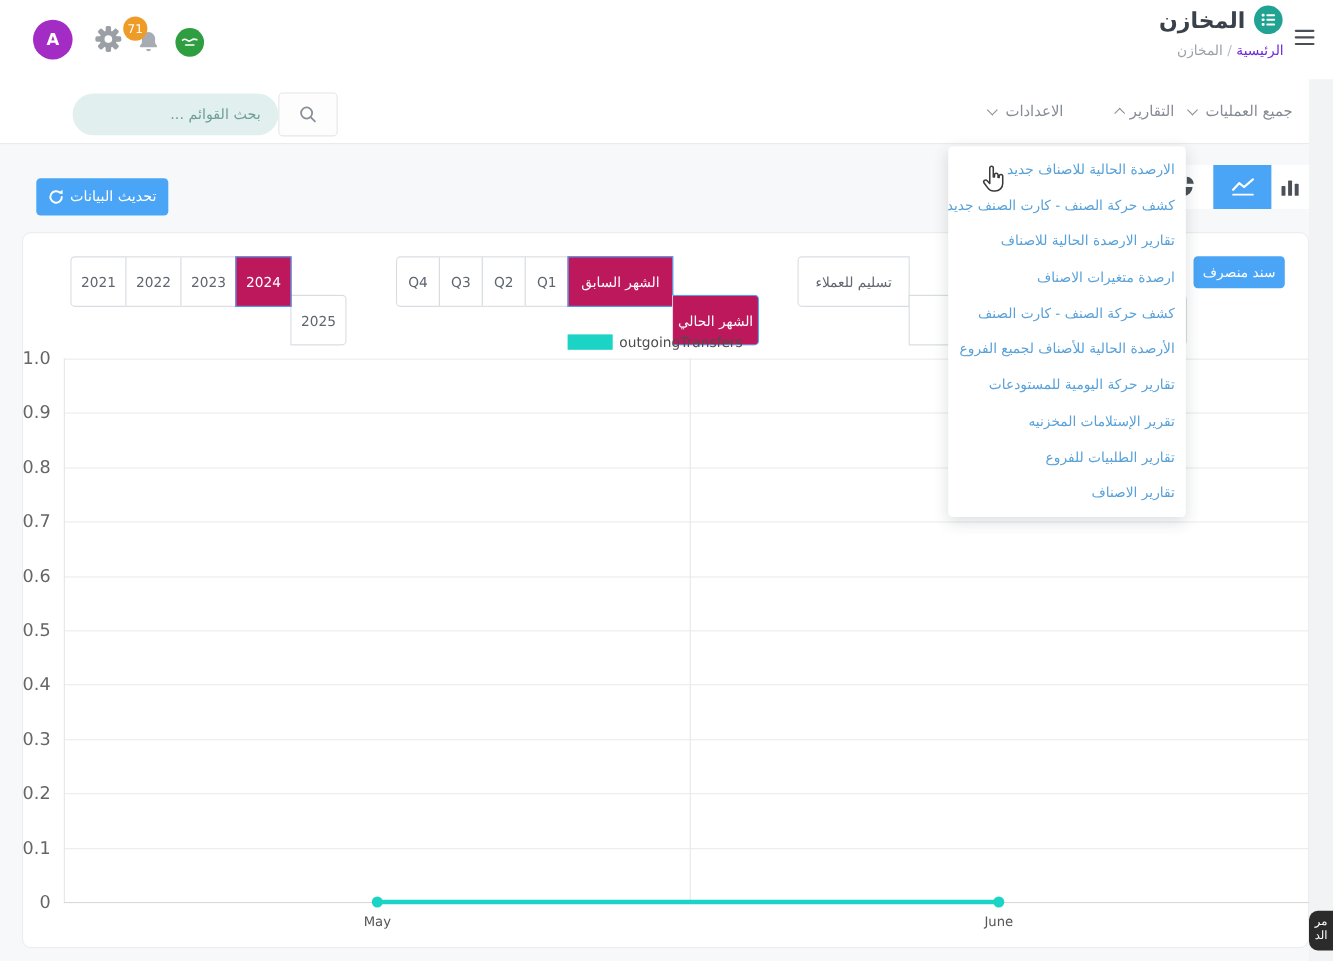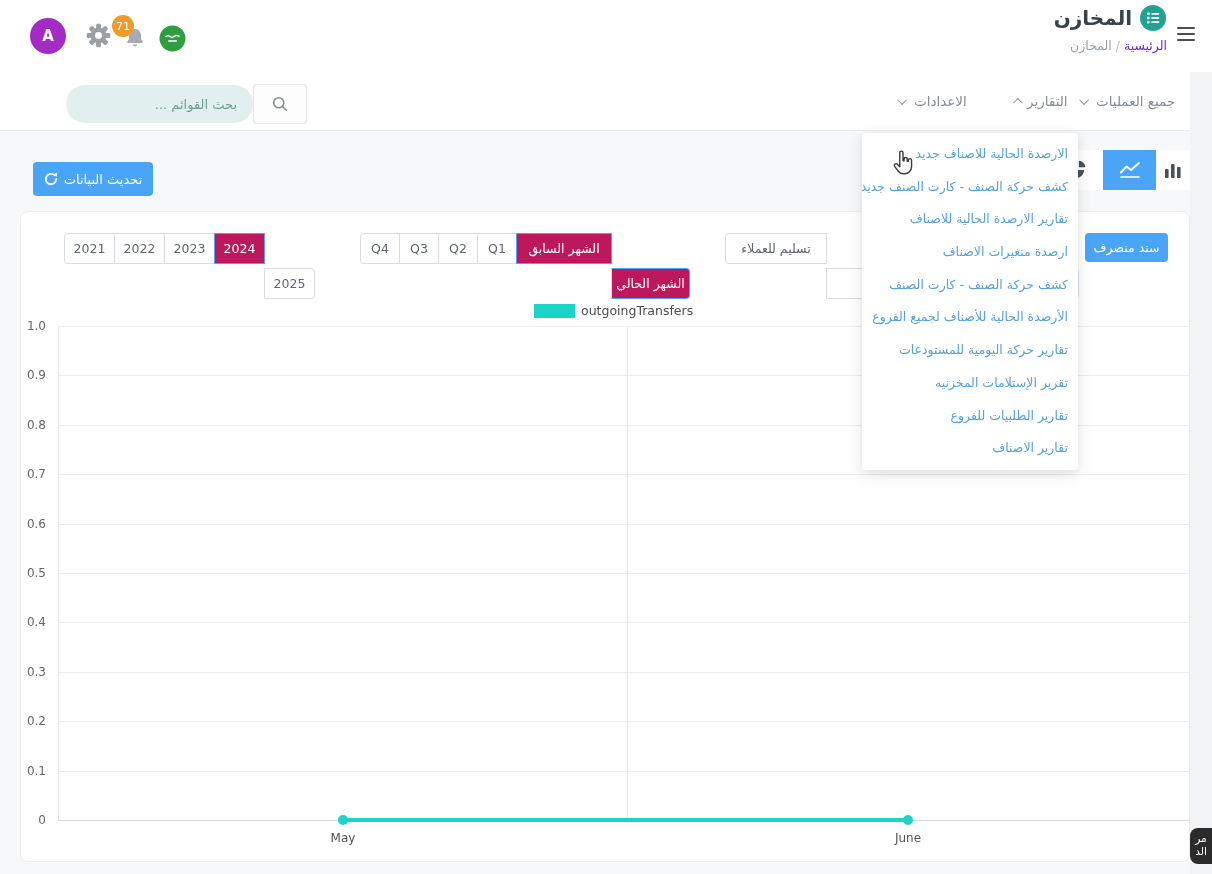--- a/index.html
+++ b/index.html
@@ -53,47 +53,47 @@
   .ctb-pie  { left:1050px; width:53px; }
   .ctb-line { left:1103px; width:53px; background:#4aa5f6; }
   .ctb-bar  { left:1156px; width:34px; }
 
   
   .panel { position:absolute; left:20px; top:211px; width:1170px; height:651px; background:#fff;
            border:1px solid #ededf0; border-radius:8px; z-index:2; }
 
   
   .btn-group { position:absolute; top:233px; display:flex; direction:ltr; z-index:3; }
-  .fbtn { height:31px; background:#fff; border:1px solid #d9dde2; color:#5f6670; font-size:12.5px;
+  .fbtn { height:46px; background:#fff; border:1px solid #d9dde2; color:#5f6670; font-size:12.5px;
           display:flex; align-items:center; justify-content:center; cursor:pointer; margin-left:-1px;
           font-family:"DejaVu Sans", sans-serif; white-space:nowrap; }
   .btn-group .fbtn:first-child { border-radius:4px 0 0 4px; margin-left:0; }
   .btn-group .fbtn:last-child  { border-radius:0 4px 4px 0;margin-top:35px; }
   .fbtn.active { background:#be185d; border-color:#4aa5f6; color:#fff; z-index:1; }
   .fbtn.divided { border-left:1px solid rgba(255,255,255,.85); }
   .g-years   { left:64px; }
   .g-qm      { left:360px; }
   .g-actions { left:725px; }
   .w51 { width:51px; } .w40 { width:40px; } .w96 { width:96px; } .w79 { width:79px; } .w102 { width:102px; }
   .supplier-partial { width:253px; justify-content:flex-start; padding-left:12px; direction:rtl; }
   .voucher-btn { position:absolute; left:1085px; top:233px; width:83px; height:29px; background:#4aa5f6; border:none;
                  border-radius:4px; color:#fff; font-size:12.5px; cursor:pointer; font-family:"DejaVu Sans", sans-serif; z-index:3; }
 
   
-  .legend { position:absolute; left:534px; top:303px; display:flex; direction:ltr; align-items:center; gap:6px; z-index:3; }
+  .legend { position:absolute; left:516px; top:303px; display:flex; direction:ltr; align-items:center; gap:6px; z-index:3; }
   .legend-swatch { width:41px; height:14px; background:#1bd4c6; }
   .legend-label { font-size:12.5px; color:#4c4c4c; }
 
   
   .chart-grid { position:absolute; left:58px; top:326px; width:1132px; height:494px; z-index:3; direction:ltr; }
   .gl { position:absolute; left:0; width:1132px; height:0; border-top:1px solid #ececec; }
   .gl.axisline { border-top:1px solid #d9d9d9; }
   .vline { position:absolute; top:0; height:494px; width:0; border-left:1px solid #e6e6e6; }
   .ylabels { position:absolute; left:0; top:326px; width:52px; height:494px; z-index:3; direction:ltr; }
-  .ylabels span { position:absolute; right:6px; font-size:12px; color:#666; line-height:16px; }
+  .ylabels span { position:absolute; right:6px; font-size:16px; color:#666; line-height:16px; }
   .xlabel { position:absolute; top:831px; width:42px; text-align:center; font-size:12px; color:#555; z-index:3; direction:ltr; }
   .series-line { position:absolute; left:343px; top:818px; width:565px; height:4px; background:#1bd4c6; border-radius:2px; z-index:4; }
   .series-dot { position:absolute; top:815px; width:10px; height:10px; border-radius:50%; background:#1bd4c6; z-index:4; }
 
   
   .dropdown { position:absolute; left:862px; top:133px; width:216px; height:337px; background:#fff; border-radius:4px;
               box-shadow:0 4px 14px rgba(40,50,60,.16); padding:5px 0; z-index:50; }
   .dd-item { height:32.7px; line-height:32.7px; padding:0 10px; color:#58a1d8; font-size:12.5px; text-align:right;
              white-space:nowrap; overflow:hidden; cursor:pointer; }
 

